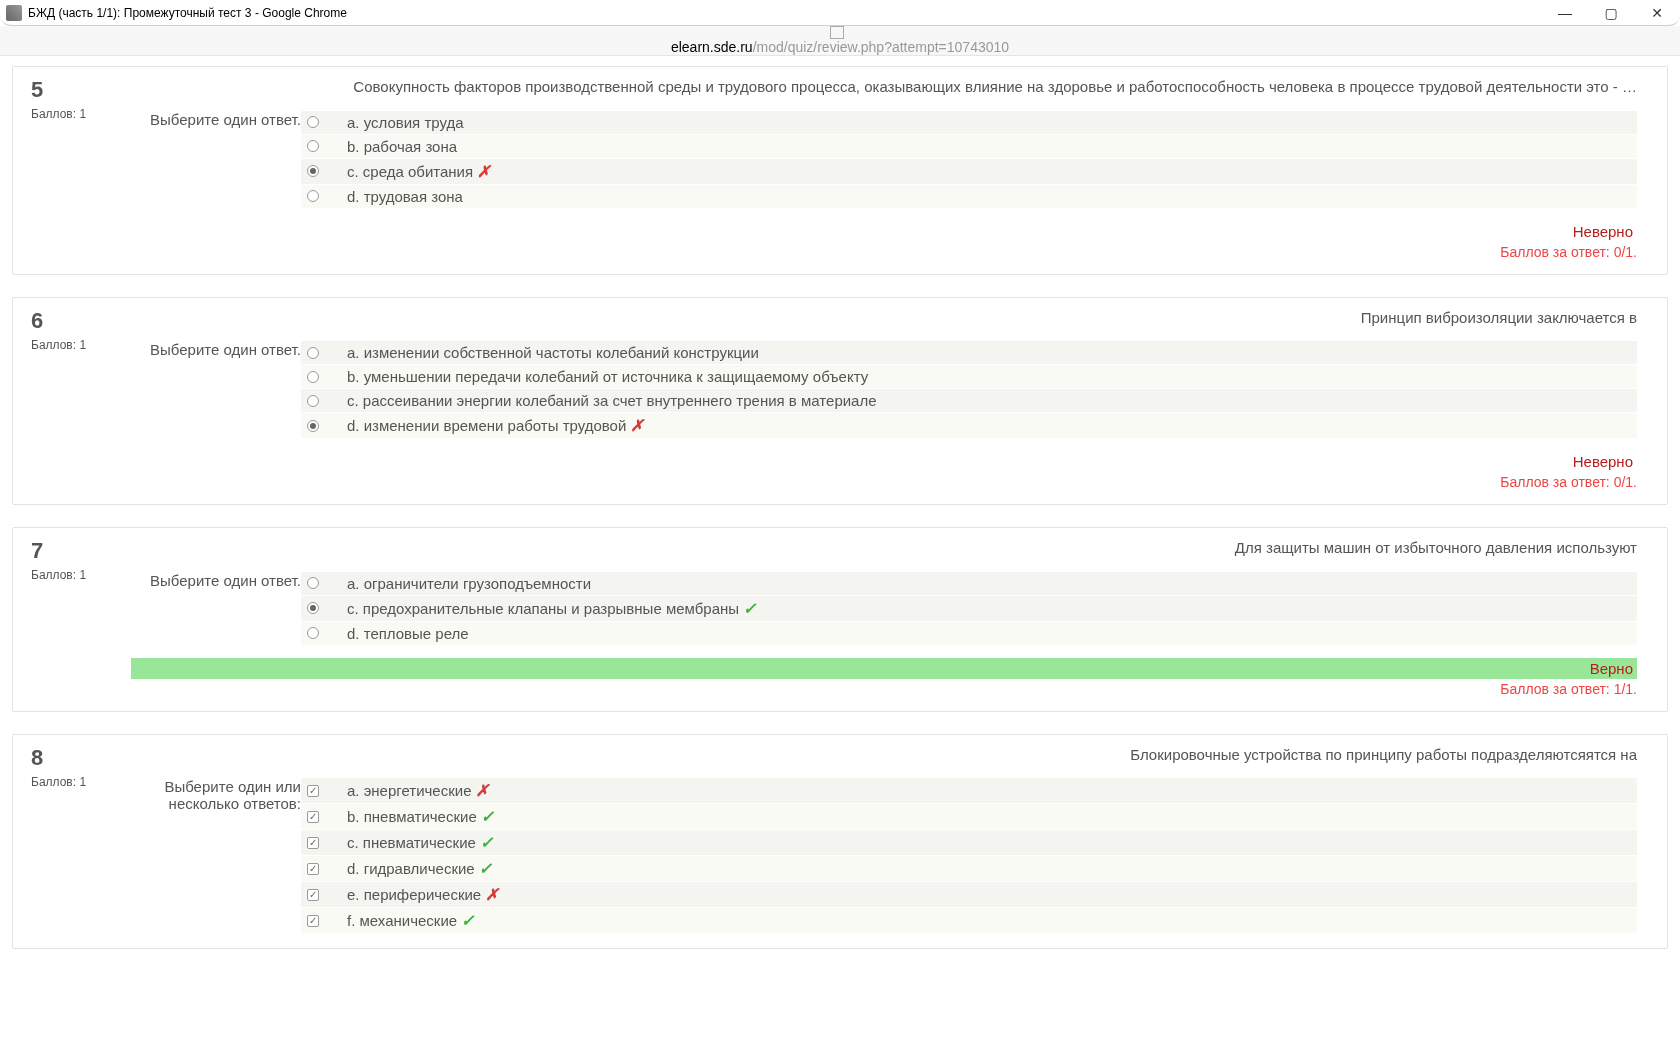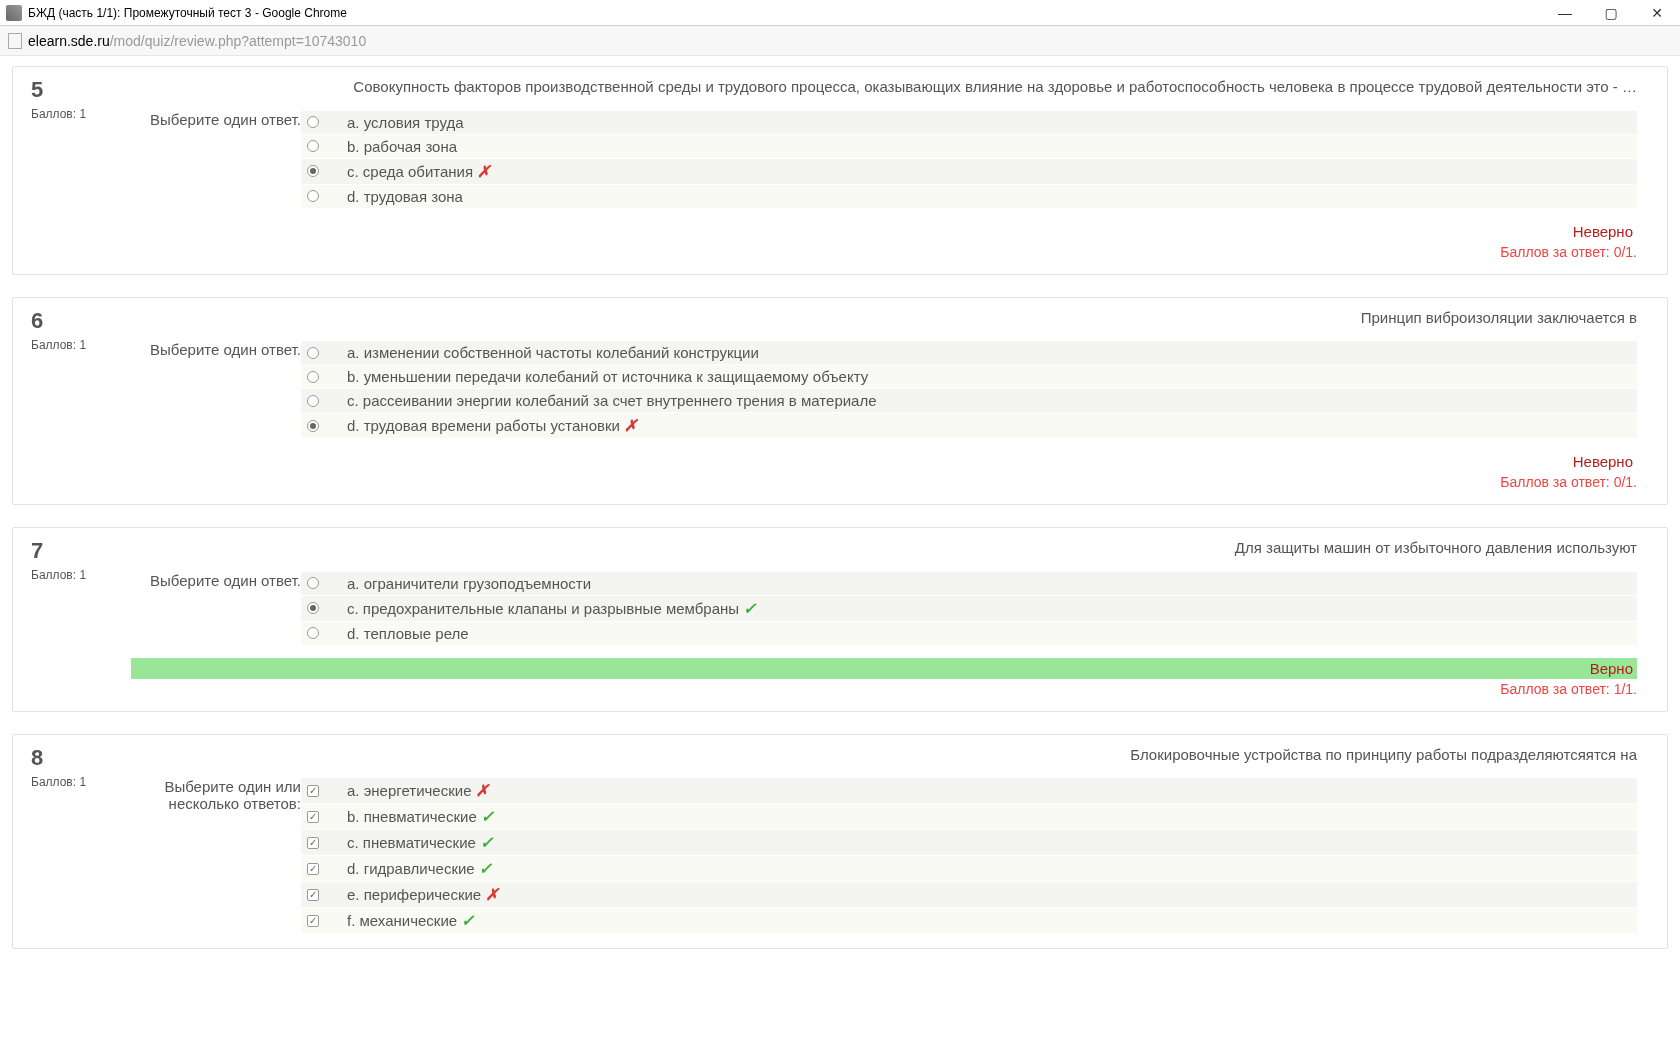--- a/index.html
+++ b/index.html
@@ -1,22 +1,22 @@
 <!DOCTYPE html>
 <html><head>
   <meta charset="utf-8">
   <style>
     * { margin: 0; padding: 0; box-sizing: border-box; font-family: Arial, Helvetica, sans-serif; }
     body { background: #ffffff; width: 1680px; height: 1050px; overflow: hidden; color: #333; }
-    .titlebar { height: 26px; background: #ffffff; border-bottom: 1px solid #d0d0d0; display: flex; align-items: center; padding: 0 4px 0 6px; position: relative; }
+    .titlebar { height: 26px; background: #ffffff; border-bottom: 1px solid #d0d0d0; display: flex; align-items: center; padding: 0 4px 0 6px; position: relative; border-radius: 11px; }
     .titlebar .favicon { width: 16px; height: 16px; background: linear-gradient(45deg,#666,#999); border-radius: 2px; margin-right: 6px; }
     .titlebar .title { font-size: 12px; color: #000; }
     .winctrls { position: absolute; right: 0; top: 0; height: 26px; display: flex; }
     .winctrl { width: 46px; height: 26px; display: flex; align-items: center; justify-content: center; font-size: 14px; }
-    .addressbar { height: 30px; background: #f7f7f7; border-bottom: 1px solid #e5e5e5; display: flex; align-items: center; padding: 0 8px; }
+    .addressbar { height: 30px; background: #f7f7f7; border-bottom: 1px solid #e5e5e5; display: flex; align-items: center; padding: 0 8px; flex-direction: column; }
     .addressbar .docicon { width: 14px; height: 16px; border: 1px solid #aaa; display: inline-block; margin-right: 6px; }
     .addressbar .url { font-size: 14px; color: #999; }
     .addressbar .url .host { color: #000; }
     .content { height: calc(1050px - 26px - 30px); overflow-y: scroll; background: #ffffff; padding: 10px 12px 0 12px; }
     .qblock { border: 1px solid #e2e2e2; border-radius: 2px; padding: 10px 30px 14px 18px; margin-bottom: 22px; display: flex; }
     .qleft { width: 100px; flex: 0 0 100px; }
     .qnum { font-size: 22px; font-weight: bold; color: #555; }
     .qpoints { font-size: 12px; color: #555; margin-top: 4px; }
     .qright { flex: 1; text-align: right; }
     .qtext { font-size: 15px; color: #555; margin-bottom: 14px; line-height: 1.3; }
@@ -120,21 +120,21 @@
             <div class="ansrow even">
               <span class="radio"></span>
               <span class="anstext">b. уменьшении передачи колебаний от источника к защищаемому объекту</span>
             </div>
             <div class="ansrow odd">
               <span class="radio"></span>
               <span class="anstext">c. рассеивании энергии колебаний за счет внутреннего трения в материале</span>
             </div>
             <div class="ansrow even">
               <span class="radio sel"></span>
-              <span class="anstext">d. трудовая времени работы установки</span>
+              <span class="anstext">d. изменении времени работы трудовой</span>
               <span class="mark bad">✗</span>
             </div>
           </div>
         </div>
         <div class="foot">
           <span class="result">Неверно</span>
           <div class="score">Баллов за ответ: 0/1.</div>
         </div>
       </div>
     </div>

